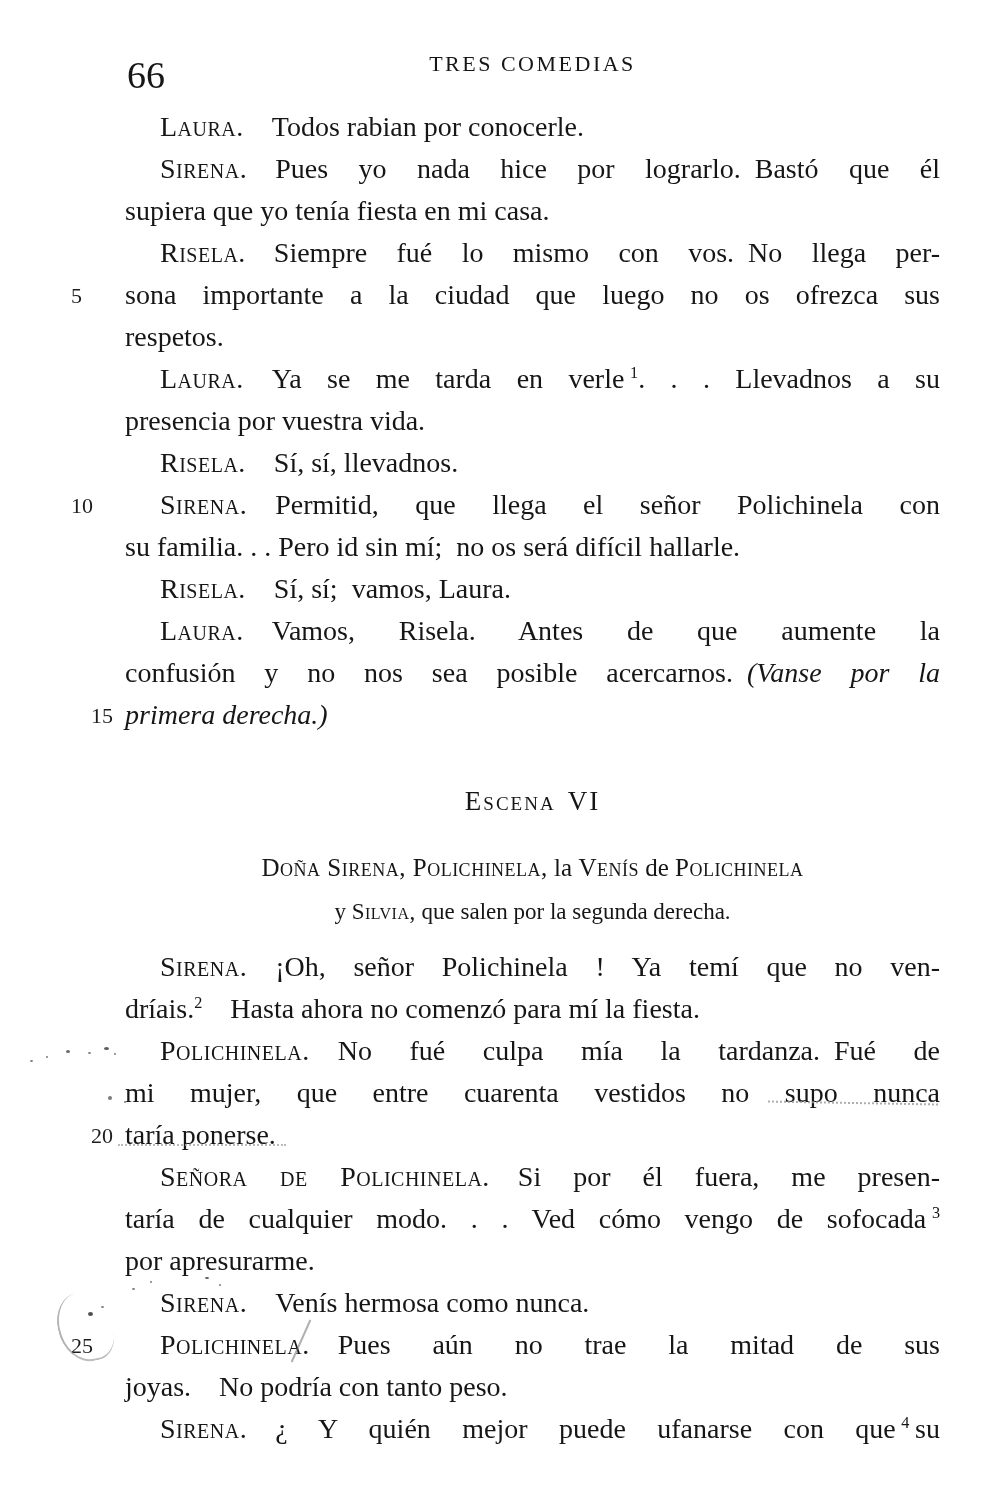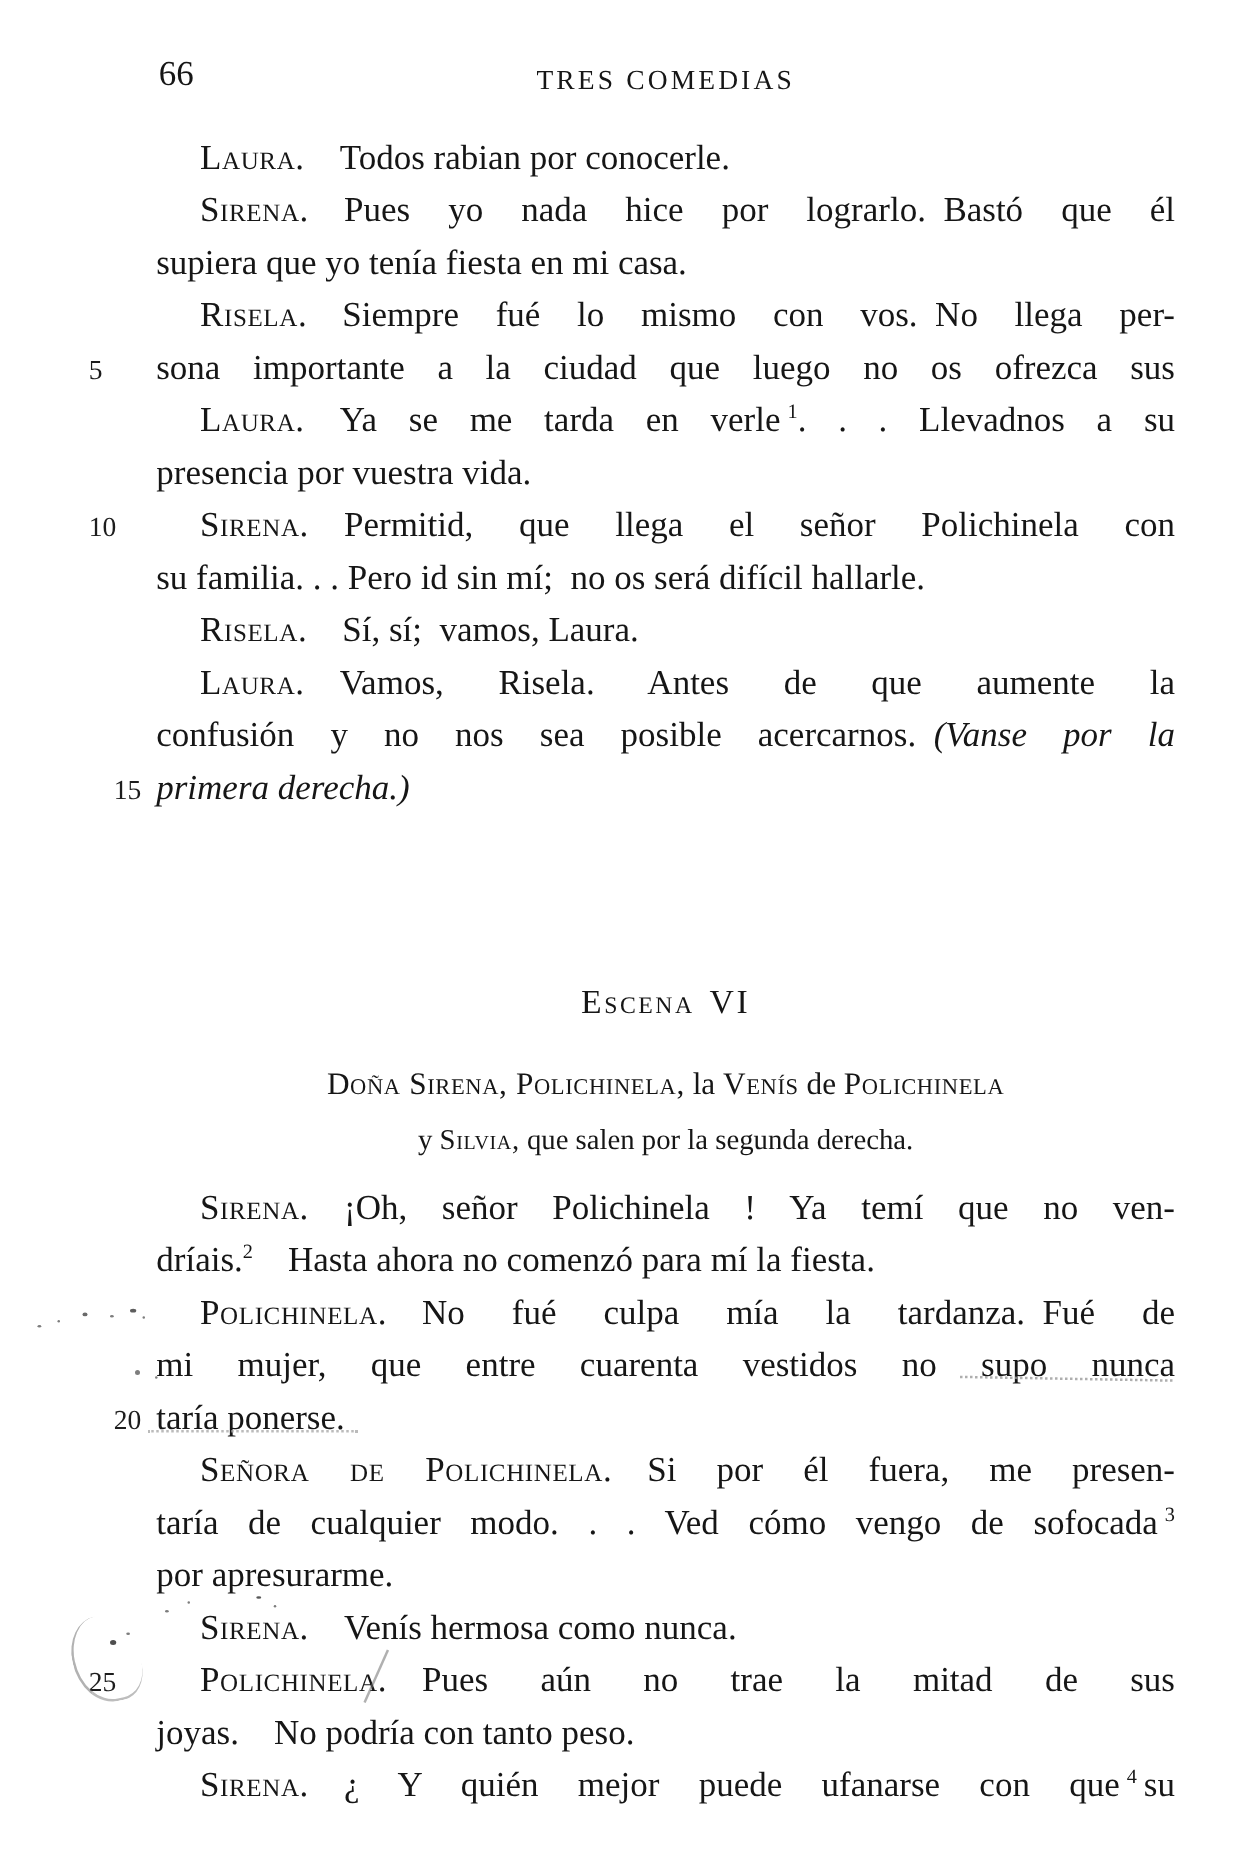--- a/index.html
+++ b/index.html
@@ -9,21 +9,21 @@
     position:relative;
     width:1000px;height:1488px;
     background:var(--paper);
     color:var(--ink);
     font-family:"Liberation Serif","DejaVu Serif",serif;
     overflow:hidden;
     margin:0 auto;
   }
   
   .header{position:absolute;left:125px;top:42px;width:815px;height:40px;}
-  .pagenum{position:absolute;left:2px;top:0;font-size:28px;line-height:36px;}
+  .pagenum{position:absolute;left:2px;top:15px;font-size:38px;line-height:36px;}
   .title{text-align:center;font-size:22px;letter-spacing:2.5px;line-height:36px;padding-top:4px;}
   
   .block{position:absolute;left:125px;width:815px;font-size:28px;}
   #block1{top:106px;}
   #block2{top:946px;}
   .line{position:relative;height:42px;line-height:42px;text-align:left;}
   .line.j{text-align:justify;text-align-last:justify;}
   .line.ind{text-indent:35px;}
   .num{
     position:absolute;left:-54px;top:0;width:42px;
@@ -65,22 +65,24 @@
     <span class="pagenum">66</span>
     <div class="title">TRES COMEDIAS</div>
   </div>
 
   <div class="block" id="block1">
       <div class="line ind"><span class="sc">Laura.</span><span class="">  Todos rabian por conocerle.</span></div>
       <div class="line j ind"><span class="sc">Sirena.</span><span class="">  Pues yo nada hice por lograrlo. Bastó que él</span></div>
       <div class="line"><span class="">supiera que yo tenía fiesta en mi casa.</span></div>
       <div class="line j ind"><span class="sc">Risela.</span><span class="">  Siempre fué lo mismo con vos. No llega per-</span></div>
       <div class="line j"><span class="num">5</span><span class="">sona importante a la ciudad que luego no os ofrezca sus</span></div>
+      <div class="line"><span class="">respetos.</span></div>
       <div class="line j ind"><span class="sc">Laura.</span><span class="">  Ya se me tarda en verle </span><span class="sup">1</span><span class="">. . . Llevadnos a su</span></div>
       <div class="line"><span class="">presencia por vuestra vida.</span></div>
+      <div class="line ind"><span class="sc">Risela.</span><span class="">  Sí, sí, llevadnos.</span></div>
       <div class="line j ind"><span class="num">10</span><span class="sc">Sirena.</span><span class="">  Permitid, que llega el señor Polichinela con</span></div>
       <div class="line"><span class="">su familia. . . Pero id sin mí; no os será difícil hallarle.</span></div>
       <div class="line ind"><span class="sc">Risela.</span><span class="">  Sí, sí; vamos, Laura.</span></div>
       <div class="line j ind"><span class="sc">Laura.</span><span class="">  Vamos, Risela. Antes de que aumente la</span></div>
       <div class="line j"><span class="">confusión y no nos sea posible acercarnos. </span><span class="i">(Vanse por la</span></div>
       <div class="line"><span class="num">15</span><span class="i">primera derecha.)</span></div>
     </div>
 
   <div class="scene">
     <span class="sc">Escena</span><span class="numeral">VI</span>

